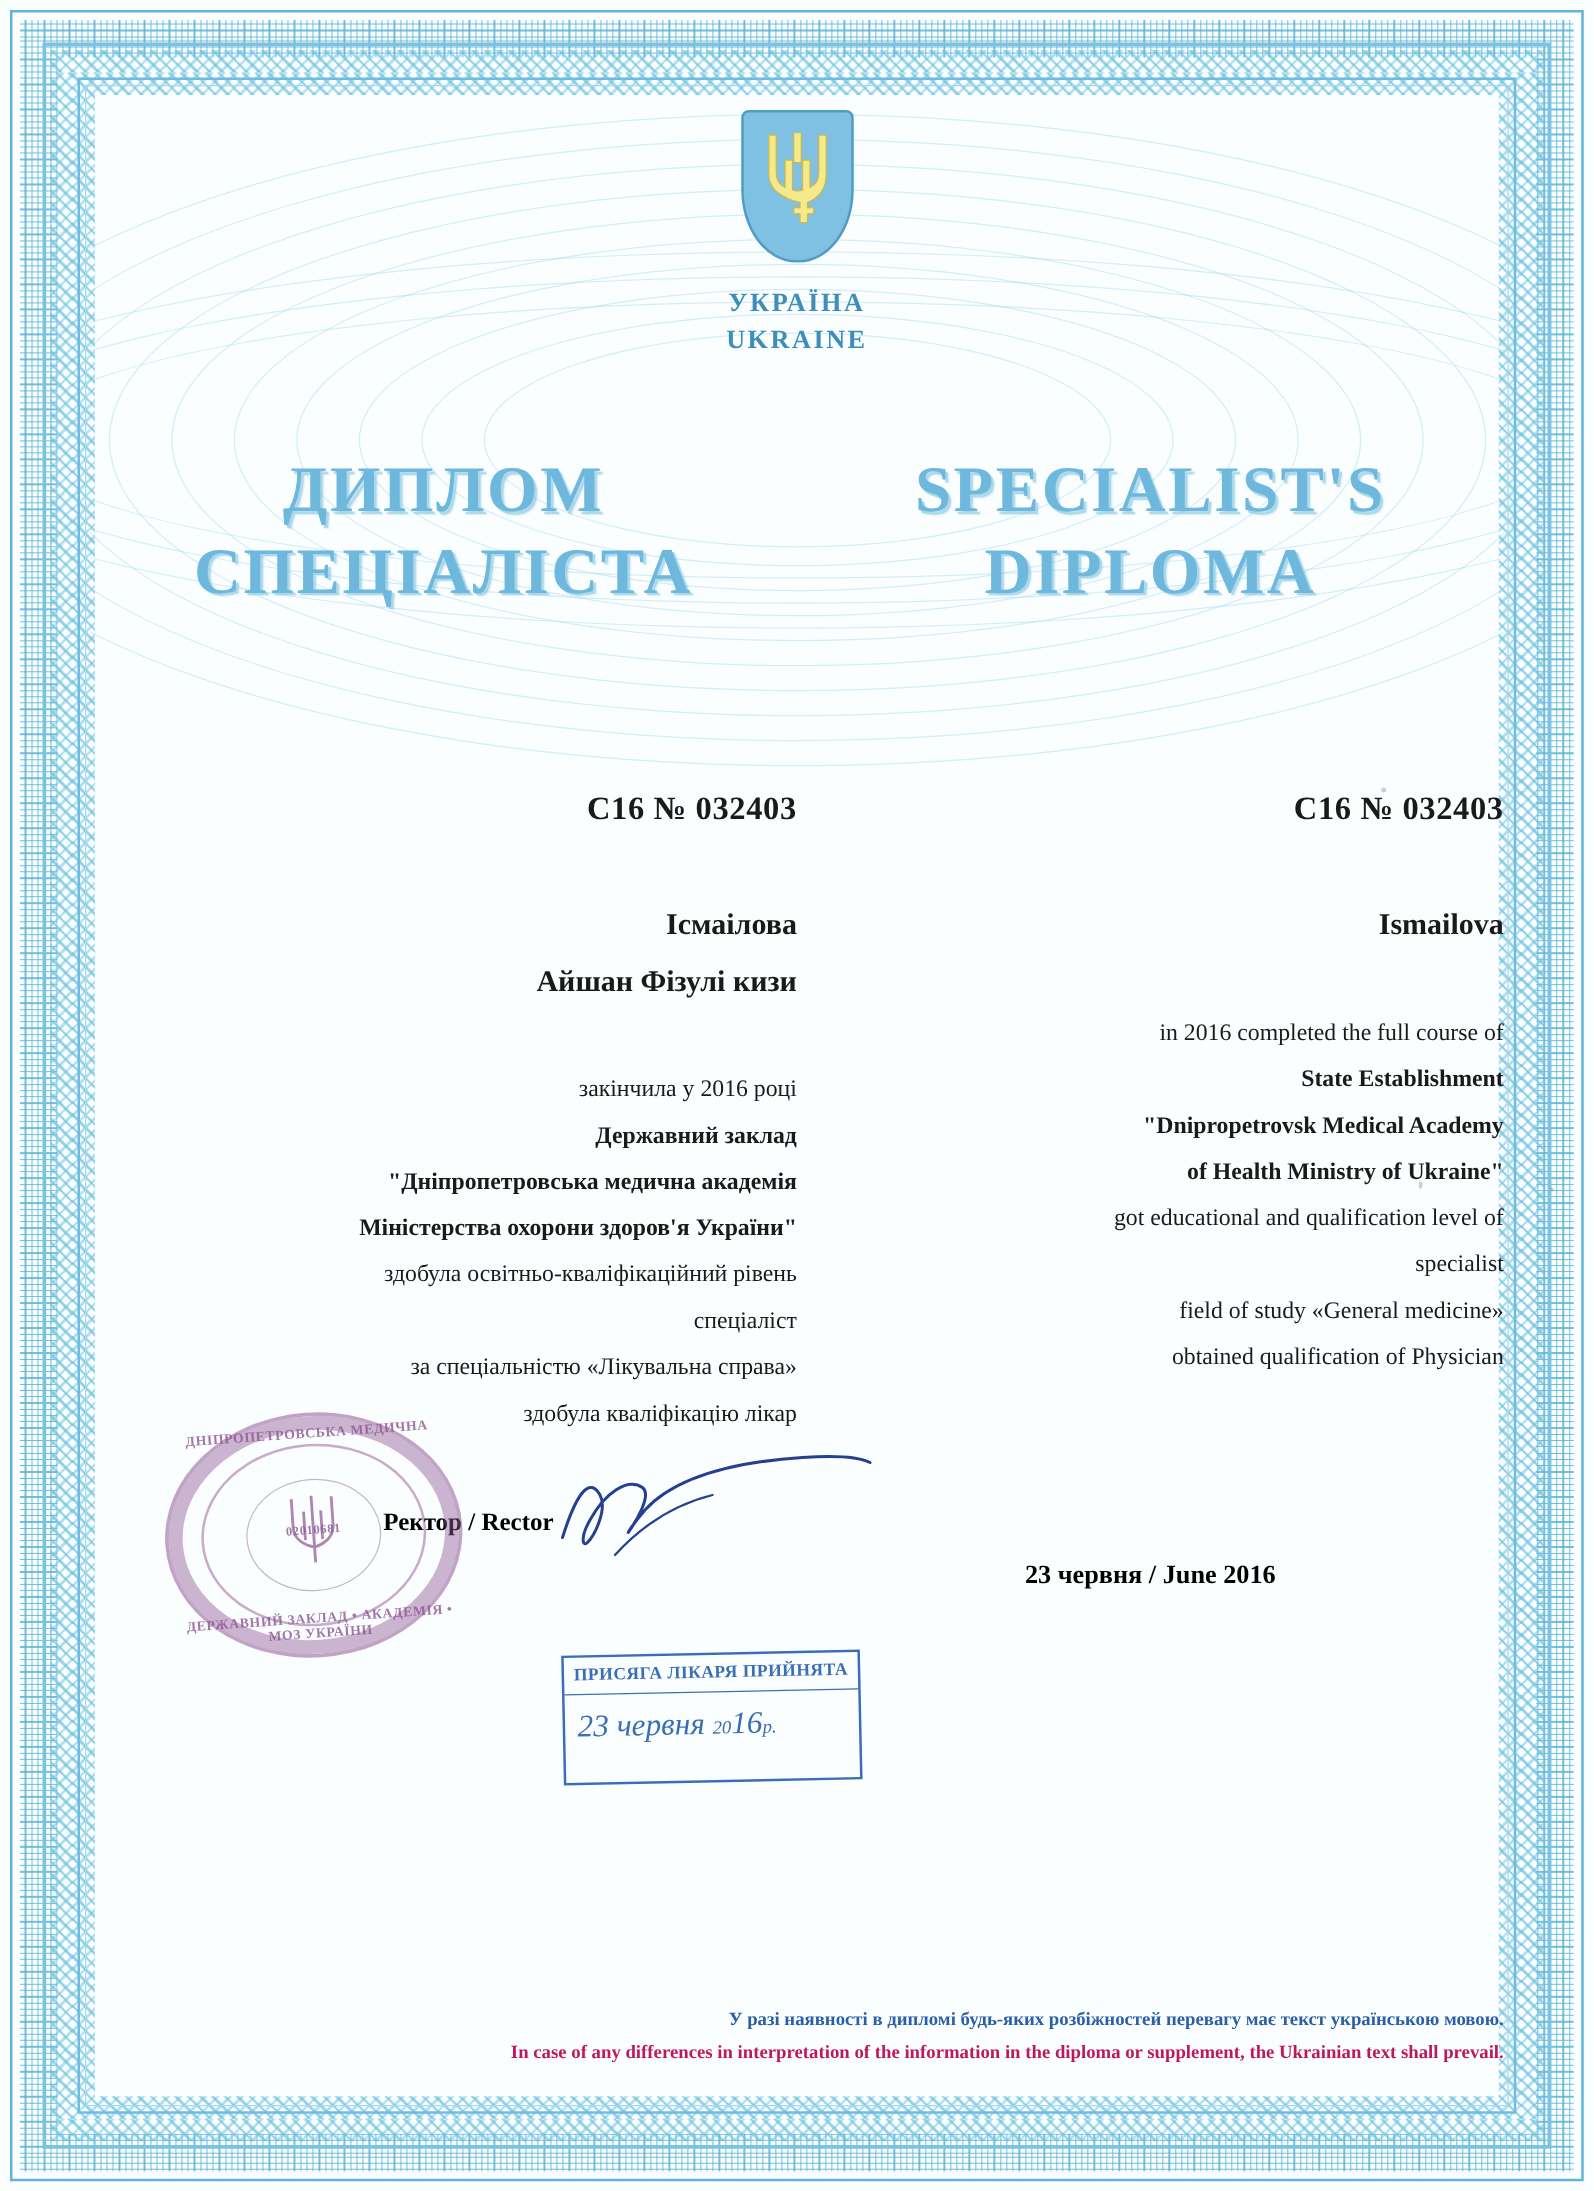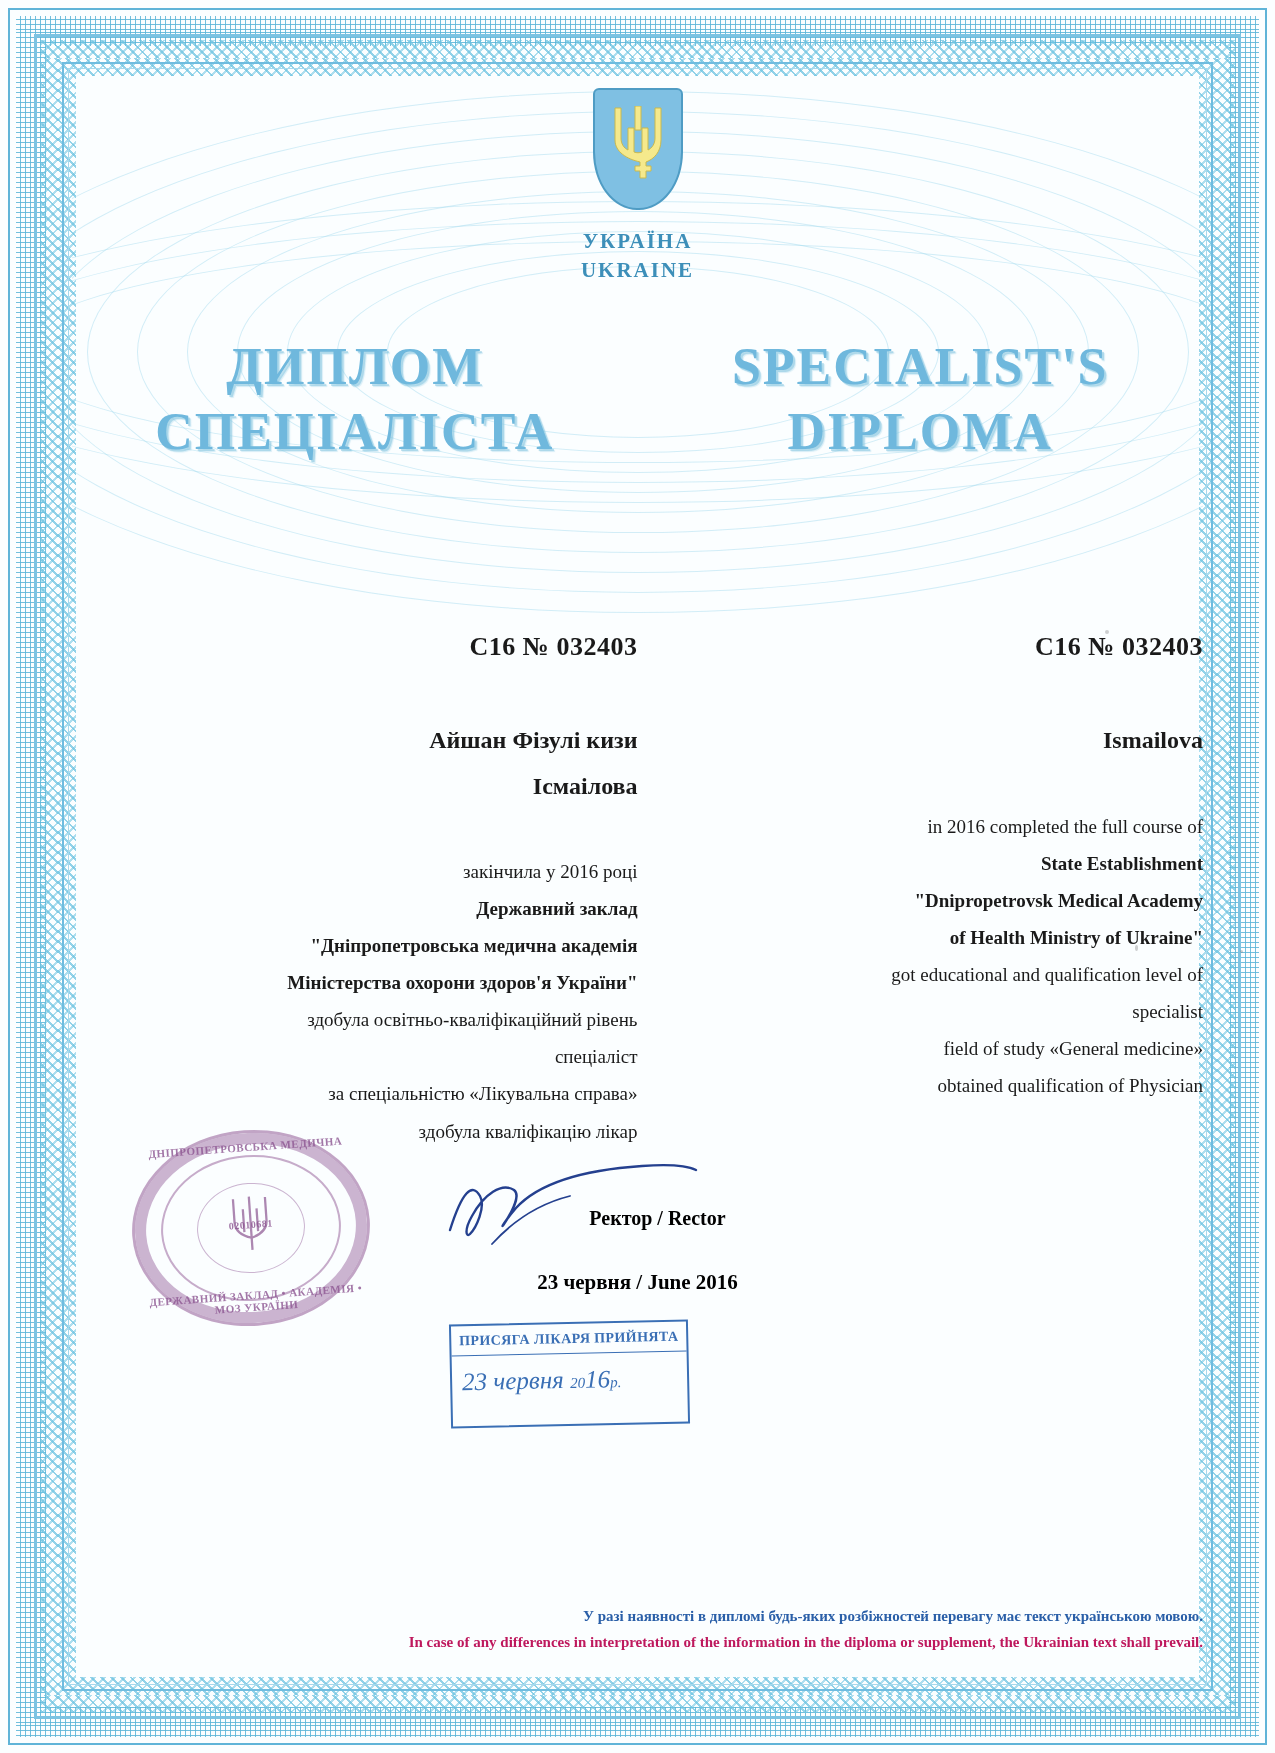--- a/index.html
+++ b/index.html
@@ -124,21 +124,21 @@
     color: #3d8fb9;
     letter-spacing: 2px;
     font-family: Liberation Serif, serif;
     font-size: 21px;
     font-weight: bold;
     line-height: 1.3;
   }
 
   .titles {
     position: absolute;
-    top: 262px;
+    top: 288px;
     left: 0;
     right: 0;
     display: flex;
     align-items: center;
   }
   .title-col {
     flex: 1;
     text-align: center;
   }
   .title-line {
@@ -182,21 +182,20 @@
   .body-block .bold {
     font-weight: bold;
   }
 
   .sign-row {
     position: absolute;
     top: 1135px;
     left: 0;
     right: 0;
     display: flex;
-    flex-direction: column;
   }
   .sign-col {
     flex: 1;
     text-align: center;
   }
   .rector-label {
     font-size: 20px;
     font-weight: bold;
     padding-left: 40px;
   }
@@ -361,22 +360,22 @@
       <div class="title-col">
         <div class="title-line">SPECIALIST'S</div>
         <div class="title-line">DIPLOMA</div>
       </div>
     </div>
 
     <div class="columns">
 
       <div class="col">
         <div class="serial">С16 № 032403</div>
+        <div class="name">Ісмаілова</div>
         <div class="name">Айшан Фізулі кизи</div>
-        <div class="name">Ісмаілова</div>
         <div class="body-block">
           <div>закінчила у 2016 році</div>
           <div class="bold">Державний заклад</div>
           <div class="bold">"Дніпропетровська медична академія</div>
           <div class="bold">Міністерства охорони здоров'я України"</div>
           <div>здобула освітньо-кваліфікаційний рівень</div>
           <div>спеціаліст</div>
           <div>за спеціальністю «Лікувальна справа»</div>
           <div>здобула кваліфікацію лікар</div>
         </div>

